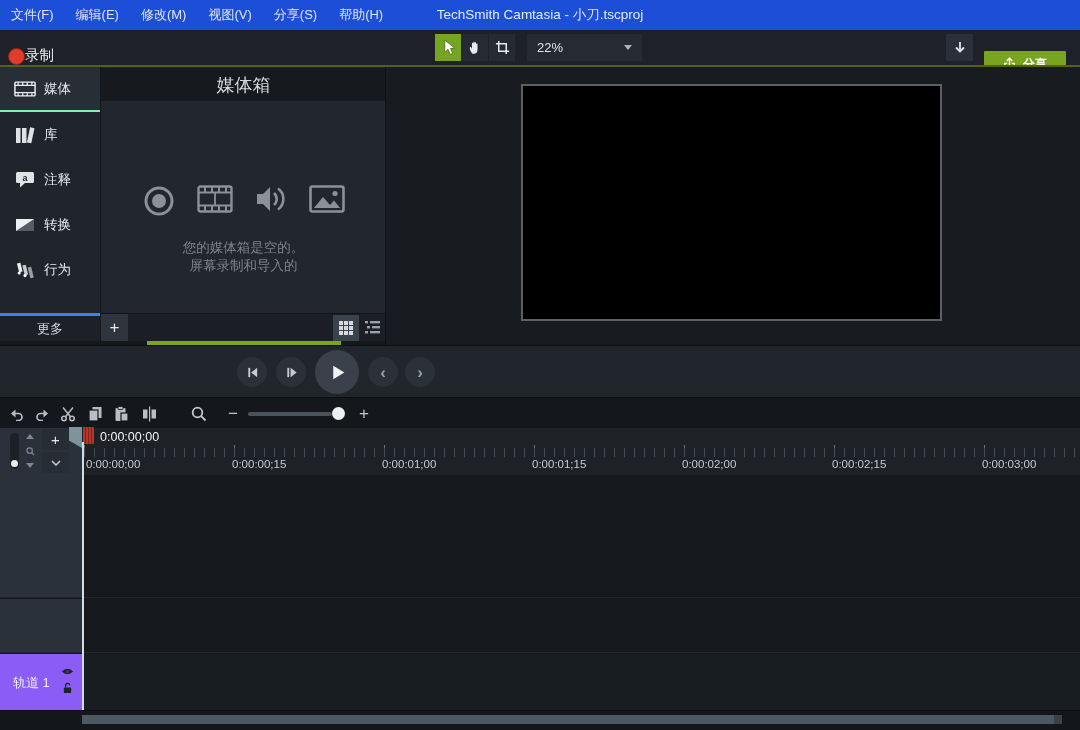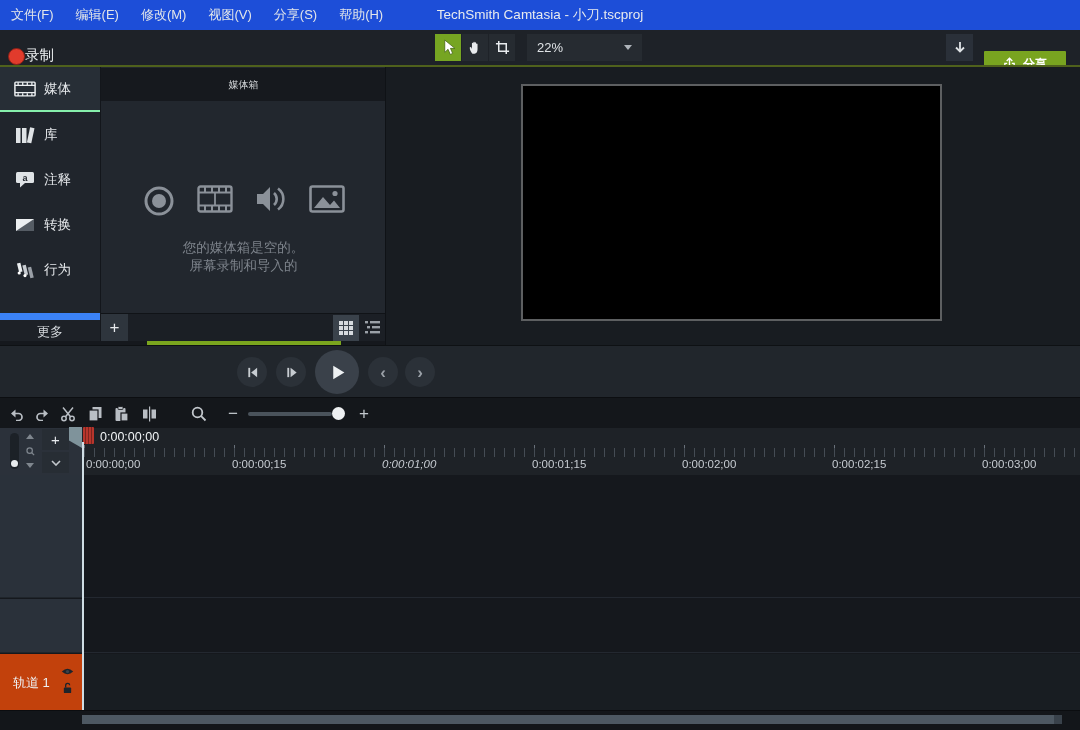--- a/index.html
+++ b/index.html
@@ -43,31 +43,31 @@
                font-size:12px; font-weight:bold; border-radius:1px;margin-top:17px; }
   #green-line { position:absolute; top:65px; left:0; width:1080px; height:2px; background:#4f611c; }
 
   
   #sidebar { position:absolute; left:0; top:67px; width:100px; height:246px; background:#20252c; }
   .side-item { position:relative; height:45px; display:flex; align-items:center; color:#e6e9ec; font-size:13.5px; }
   .side-item .s-icon { position:absolute; left:13px; width:24px; height:20px; display:flex; align-items:center; justify-content:center; }
   .side-item .s-label { position:absolute; left:44px; }
   .side-item.selected { background:#272e36; border-bottom:2px solid #86efac; }
   #sidebar-bottom { position:absolute; left:0; top:313px; width:100px; height:28px; background:#1d2127;
-                    border-top:7px solid #3b82f6; display:flex; align-items:flex-end; justify-content:center;
+                    border-top:3px solid #3b82f6; display:flex; align-items:center; justify-content:center;
                     color:#d6dade; }
   #add-tab-btn { position:absolute; left:101px; top:313px; width:27px; height:28px; background:#2e353d;
                  border-top:1px solid #101317; display:flex; align-items:center; justify-content:center;
                  color:#e6e9ec; font-size:17px; }
 
   
   #panel { position:absolute; left:100px; top:67px; width:285px; height:246px; background:#22272e;
            border-left:1px solid #13161b; }
   #panel-header { position:absolute; left:0; top:1px; width:285px; height:33px; background:#16191e;
-                  display:flex; align-items:center; justify-content:center; color:#d7dadd; font-size:10px; }
+                  display:flex; align-items:center; justify-content:center; color:#d7dadd; font-size:18px; }
   #bin-icons { position:absolute; left:0; top:118px; width:285px; display:flex; justify-content:center;
                gap:22px; color:#8b9199; }
   #bin-empty { position:absolute; left:0; top:172px; width:285px; text-align:center; color:#7d838b;
                font-size:13.5px; line-height:17.5px; }
   #import-btn { position:absolute; left:46px; top:249px; width:194px; height:34px; background:#7ba51e;
                 color:#fff; font-size:14px; display:flex; align-items:center; justify-content:center;
                 border-radius:2px; }
   #panel-bottom { position:absolute; left:128px; top:313px; width:257px; height:28px; background:#1b1f25;
                   border-top:1px solid #101317; display:flex; align-items:center; justify-content:flex-end; }
   .view-btn { width:26px; height:26px; display:flex; align-items:center; justify-content:center; }
@@ -130,35 +130,35 @@
   #add-track-btn { position:absolute; left:42px; top:1px; width:27px; height:21px; background:#272d34;
                    display:flex; align-items:center; justify-content:center; color:#e6e9ec; font-size:15px; }
   #track-opts-btn { position:absolute; left:42px; top:24px; width:27px; height:21px; background:#272d34;
                     display:flex; align-items:center; justify-content:center; }
   #ruler { position:absolute; left:82px; top:428px; width:998px; height:47px; background:#1e2227; }
   #ticks-minor { position:absolute; left:2px; top:20px; width:996px; height:9px;
     background-image:repeating-linear-gradient(to right,#454c54 0 1px,transparent 1px 10px); }
   #ticks-major { position:absolute; left:2px; top:17px; width:996px; height:12px;
     background-image:repeating-linear-gradient(to right,#6a727b 0 1px,transparent 1px 150px); }
   .ruler-label { position:absolute; top:30px; font-size:11.5px; color:#c6cbd1; white-space:nowrap; }
-  #rl0 { left:4px; } #rl1 { left:150px; } #rl2 { left:300px;font-style:italic; } #rl3 { left:450px; }
+  #rl0 { left:4px; } #rl1 { left:150px; } #rl2 { left:300px; } #rl3 { left:450px; }
   #rl4 { left:600px; } #rl5 { left:750px; } #rl6 { left:900px; }
   #playhead-label { position:absolute; left:18px; top:2px; font-size:12.5px; color:#f0f3f5; }
   #playhead-flag { position:absolute; left:-13px; top:-1px; width:13px; height:21px; background:#7f939b;
                    clip-path:polygon(0 0,100% 0,100% 100%,0 64%); }
   #playhead-handle { position:absolute; left:1px; top:-1px; width:11px; height:17px; background:#b8352c;
     background-image:repeating-linear-gradient(to right,transparent 0 2px,#7d241e 2px 3px); border-radius:1px; }
   #playhead-line { position:absolute; left:82px; top:442px; width:2px; height:268px; background:#cfdde4; z-index:5; }
 
   
   #tracks { position:absolute; left:0; top:475px; width:1080px; height:235px; }
   .gutter-row { position:absolute; left:0; width:82px; background:#2a313a; }
   #gutter-row-a { top:0; height:123px; border-bottom:1px solid #1f252b; }
   #gutter-row-b { top:124px; height:54px; border-bottom:1px solid #1f252b; }
-  #track1-header { position:absolute; left:0; top:179px; width:82px; height:56px; background:#c2410c;
+  #track1-header { position:absolute; left:0; top:179px; width:82px; height:56px; background:#8b5cf6;
                    color:#eef1f3; font-size:13px; }
   #track1-label { position:absolute; left:13px; top:20px; }
   #track1-eye { position:absolute; left:61px; top:13px; color:#1d242b; }
   #track1-lock { position:absolute; left:62px; top:28px; color:#1d242b; }
   .track-row { position:absolute; left:82px; width:998px; background:#15181d; }
   #track-row-a { top:0; height:123px; border-bottom:1px solid #232830; }
   #track-row-b { top:124px; height:54px; border-bottom:1px solid #232830; }
   #track-row-1 { top:179px; height:56px; background:#181d22; }
 
   

